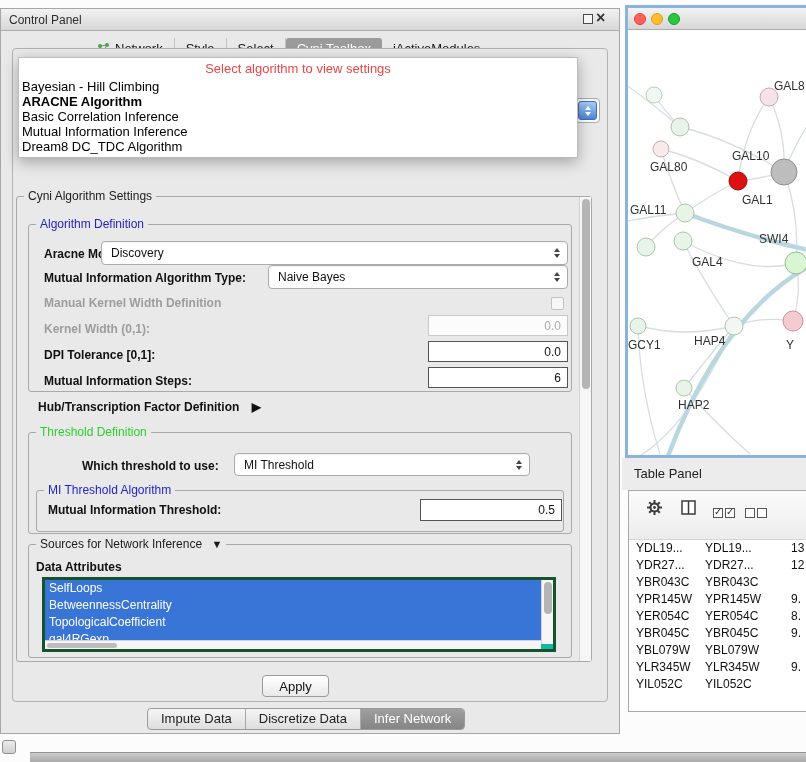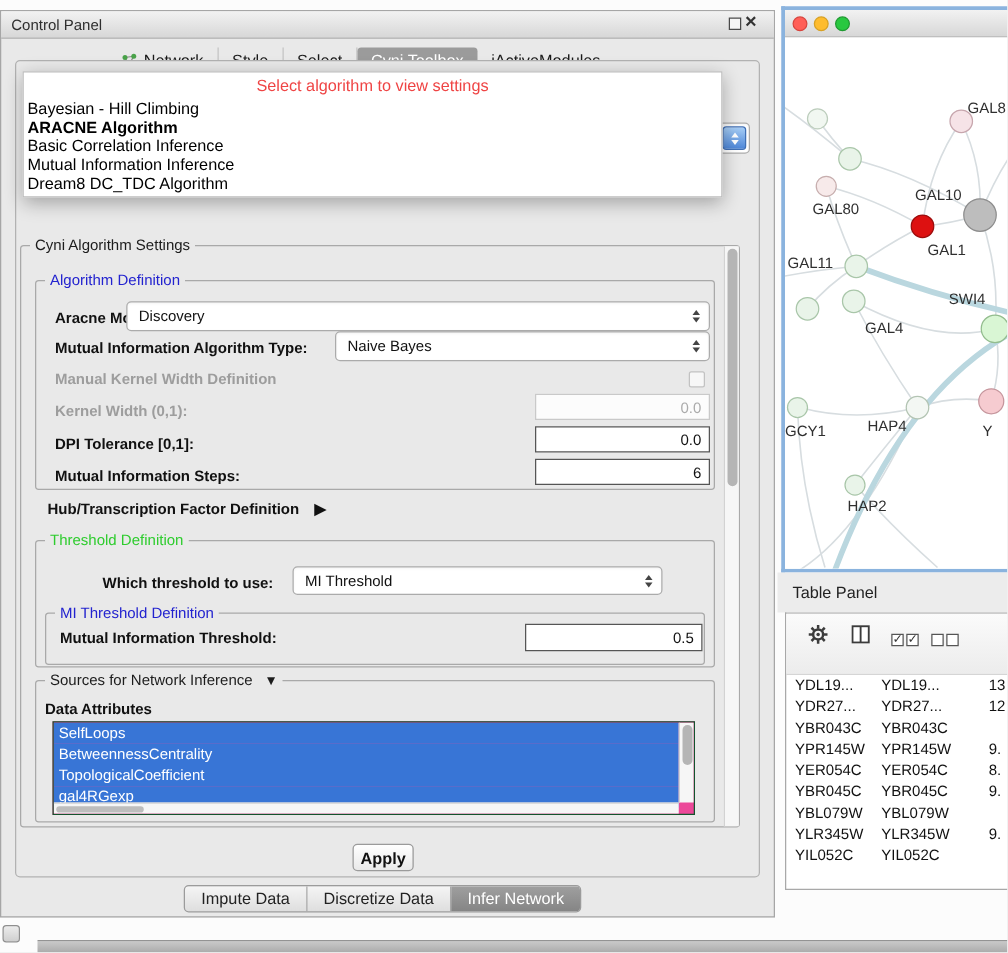--- a/index.html
+++ b/index.html
@@ -23,21 +23,21 @@
   .cap .tri-up{border-bottom-color:#fff;}
   .cap .tri-down{border-top-color:#fff;}
   .tfield{position:absolute;background:#fff;border:1px solid #a0a0a0;font-size:12px;display:flex;align-items:center;justify-content:flex-end;padding:0 6px;color:#111;}
   .tfield.dis{color:#ababab;border-color:#c9c9c9;background:#fcfcfc;}
   .tfield.dark{border-color:#555;}
   .checkbox{position:absolute;background:#f7f7f7;border:1px solid #c2c2c2;border-radius:2px;}
   .vtrack{position:absolute;background:#f6f6f6;border-left:1px solid #d2d2d2;}
   .vthumb{position:absolute;background:#b5b5b5;border-radius:5px;}
   .htrack{position:absolute;background:#f6f6f6;border-top:1px solid #d2d2d2;}
   .hthumb{position:absolute;background:#bdbdbd;border-radius:3px;}
-  .listbox{position:absolute;background:#ec4899;border:1px solid #14532d;overflow:hidden;}
+  .listbox{position:absolute;background:#14b8a6;border:3px solid #14532d;overflow:hidden;}
   .attr-item{height:17px;line-height:17px;font-size:12px;padding-left:4px;color:#fff;background:#3875d6;width:calc(100% - 12px);white-space:nowrap;overflow:hidden;}
   .btn{position:absolute;background:linear-gradient(#ffffff,#e9e9e9);border:1px solid #9b9b9b;border-radius:4px;font-size:13px;display:flex;align-items:center;justify-content:center;color:#111;}
   .tabs{position:absolute;display:flex;align-items:center;font-size:13px;color:#1a1a1a;}
   .tab{padding:3px 11px;display:flex;align-items:center;gap:5px;border-right:1px solid #c3c3c3;line-height:15px;white-space:nowrap;}
   .tab:last-child{border-right:none;}
   .tab.sel{background:#9b9b9b;color:#fff;border-radius:3px;border-right:none;}
   .seg{position:absolute;display:flex;border:1px solid #9b9b9b;border-radius:4px;overflow:hidden;background:linear-gradient(#f5f5f5,#dedede);font-size:13px;}
   .seg>div{padding:0 13px;line-height:20px;border-right:1px solid #a9a9a9;color:#222;white-space:nowrap;}
   .seg>div:last-child{border-right:none;}
   .seg>div.sel{background:linear-gradient(#9f9f9f,#858585);color:#fff;}
@@ -159,21 +159,21 @@
   <span class="lbl" style="left:82px;top:459px;">Which threshold to use:</span>
   <div class="combo" style="left:234px;top:453px;width:296px;height:23px;">
     <span>MI Threshold</span>
     <span class="caret">
         <span class="tri-up"></span>
         <span class="tri-down"></span>
       </span>
   </div>
 
   <div class="groupbox" style="left:36px;top:490px;width:528px;height:42px;"></div>
-  <span class="legend blue" style="left:44px;top:483px;">MI Threshold Definition</span>
+  <span class="legend blue" style="left:44px;top:483px;">MI Threshold Algorithm</span>
   <span class="lbl" style="left:48px;top:503px;">Mutual Information Threshold:</span>
   <div class="tfield dark" style="left:420px;top:499px;width:142px;height:22px;">
     <span>0.5</span>
   </div>
 
   <div class="groupbox" style="left:28px;top:544px;width:544px;height:114px;"></div>
   <span class="legend" style="left:36px;top:537px;">
     <span>Sources for Network Inference</span>
     <span style="margin-left:6px;font-size:11px;">▼</span>
   </span>
@@ -187,21 +187,21 @@
         <div class="attr-item">gal4RGexp</div>
       </div>
     <div class="vtrack" style="right:0;top:0;width:12px;height:64px;">
       <div class="vthumb" style="left:2px;top:2px;width:8px;height:32px;"></div>
     </div>
     <div class="htrack" style="left:0;bottom:0;right:12px;height:9px;">
       <div class="hthumb" style="left:2px;top:2px;width:70px;height:5px;"></div>
     </div>
   </div>
 
-  <div class="btn" style="left:282px;top:675px;width:49px;height:22px;font-weight:bold;">
+  <div class="btn" style="left:262px;top:675px;width:67px;height:22px;">
     <span>Apply</span>
   </div>
 
   <div class="seg" style="left:147px;top:708px;height:22px;">
     <div>Impute Data</div>
     <div>Discretize Data</div>
     <div class="sel">Infer Network</div>
   </div>
 
   <div class="popup" style="left:18px;top:57px;width:560px;">

